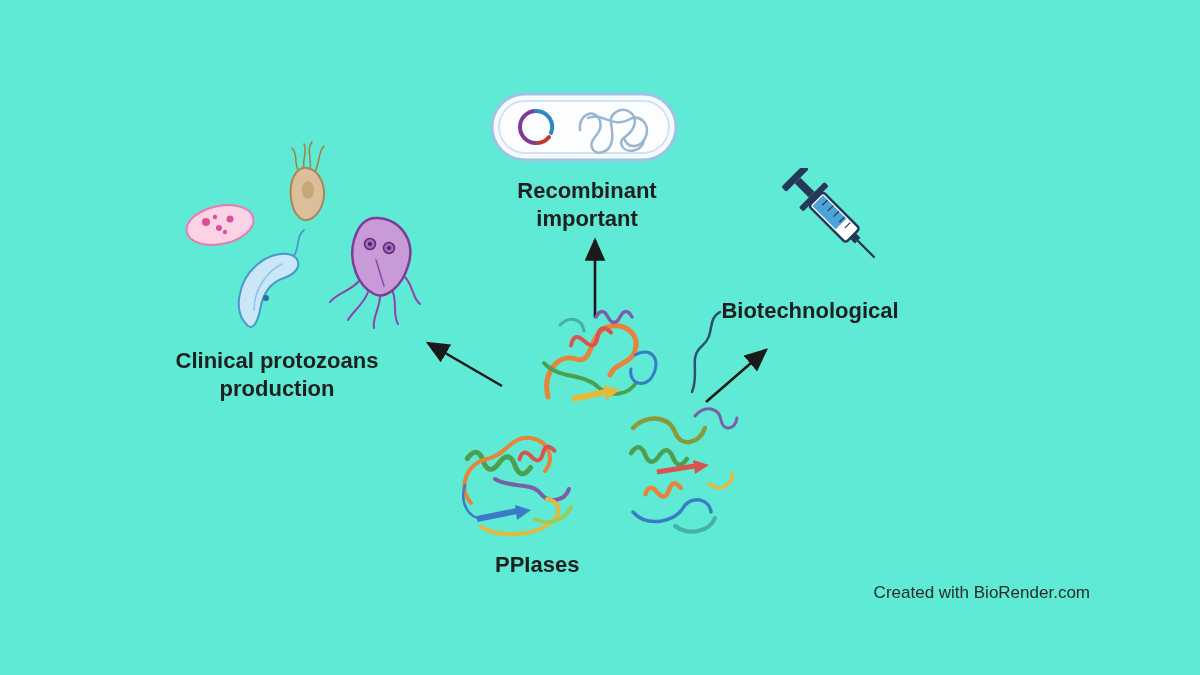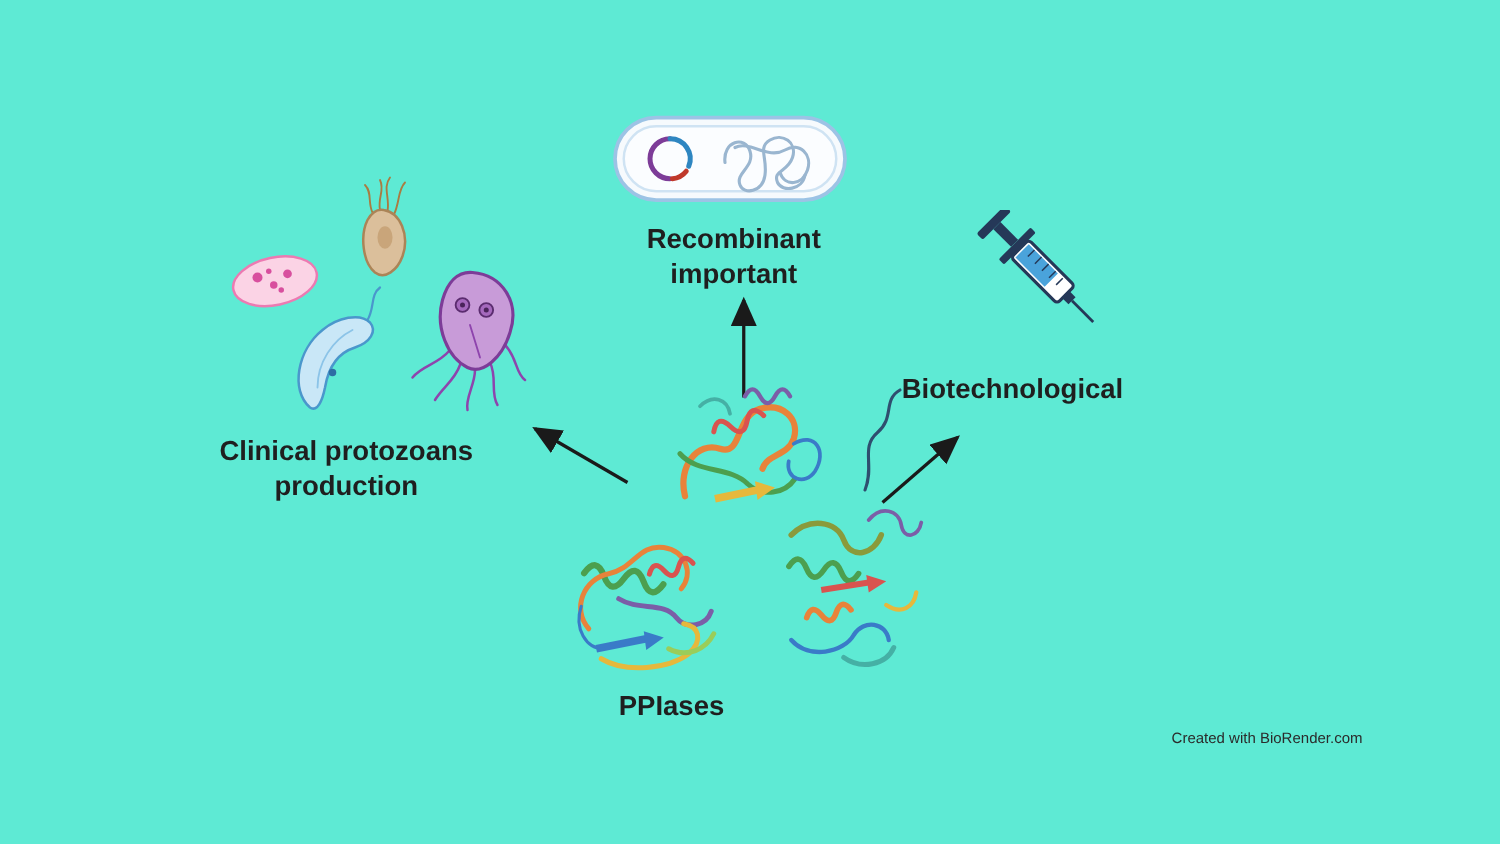--- a/index.html
+++ b/index.html
@@ -5,21 +5,21 @@
   html,body{margin:0;padding:0;background:#ffffff;}
   .canvas{
     position:relative;width:1200px;height:675px;overflow:hidden;background:#5eead4;
     font-family:"Liberation Sans", sans-serif;color:#1f1f1f;
   }
   .abs{position:absolute;}
   .label{
     position:absolute;text-align:center;font-weight:700;font-size:22px;line-height:1.25;color:#1f1f1f;
   }
   .ppiases{position:absolute;text-align:left;font-weight:700;font-size:22px;color:#1f1f1f;}
-  .credit{position:absolute;font-size:12px;color:#2b2b2b;font-weight:400;}
+  .credit{position:absolute;font-size:17px;color:#2b2b2b;font-weight:400;}
   svg{display:block;}
   .proteins path{fill:none;stroke-linecap:round;stroke-linejoin:round;}
   .protozoans path{stroke-linecap:round;stroke-linejoin:round;}
   .bacteria .loop{fill:none;stroke-linecap:round;}
   .arrows line{stroke:#1a1a1a;stroke-width:2.6;}
 </style>
 </head>
 <body>
 
 <div class="canvas">

